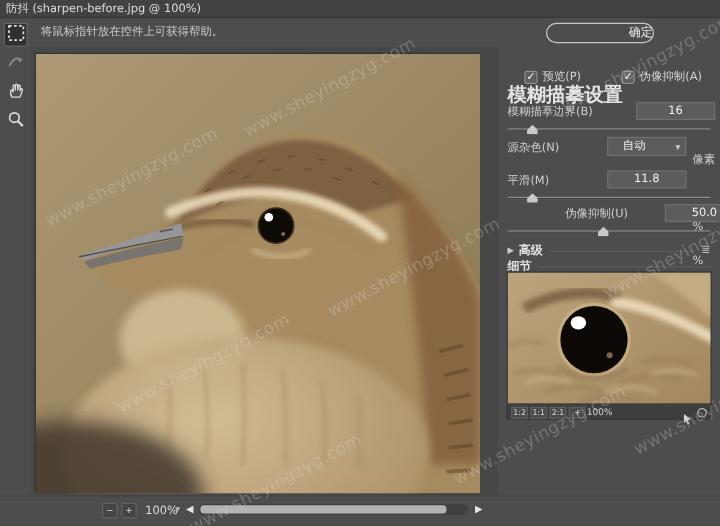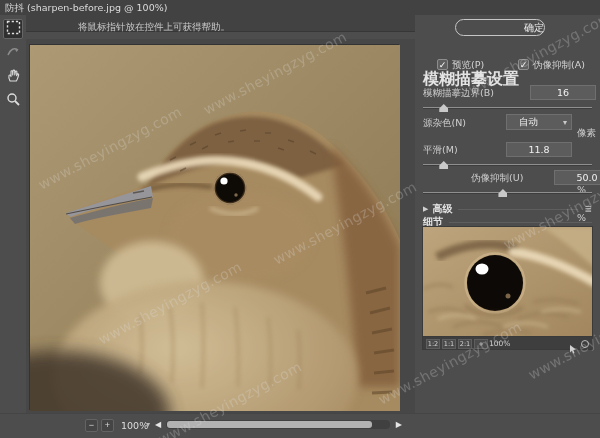--- a/index.html
+++ b/index.html
@@ -1,26 +1,26 @@
 <!DOCTYPE html>
 <html><head>
 <meta charset="utf-8">
 <style>
   * { margin:0; padding:0; box-sizing:border-box; }
   html,body { width:600px; height:438px; overflow:hidden; }
   body { font-family:"DejaVu Sans","Liberation Sans",sans-serif; background:#4d4d4d; position:relative; color:#d6d6d6; }
 
-  .titlebar { position:absolute; left:0; top:0; width:600px; height:32px; background:#424242; border-bottom:1px solid #373737; font-size:9.5px; color:#dcdcdc; line-height:15px; padding-left:5px; }
+  .titlebar { position:absolute; left:0; top:0; width:600px; height:15px; background:#424242; border-bottom:1px solid #373737; font-size:9.5px; color:#dcdcdc; line-height:15px; padding-left:5px; }
 
   .toolcol { position:absolute; left:0; top:15px; width:26px; height:423px; background:#4d4d4d; }
   .tool { width:20px; height:20px; margin:4px auto 2px auto; display:flex; align-items:center; justify-content:center; border-radius:2px; }
   .tool.selected { background:#2f2f2f; border:1px solid #666; }
   .tool.dimmed { opacity:0.45; }
 
-  .hintbar { position:absolute; left:26px; top:15px; width:389px; height:24px; font-size:9.5px; color:#c8c8c8; line-height:24px; padding-left:8px;margin-left:44px; }
+  .hintbar { position:absolute; left:26px; top:15px; width:389px; height:24px; font-size:9.5px; color:#c8c8c8; line-height:24px; padding-left:8px; }
 
   .canvas { position:absolute; left:26px; top:39px; width:389px; height:374px; background:#474747; }
   .preview-img { position:absolute; left:3px; top:5px; width:370px; height:366px; border:1px solid #333; }
   .preview-img svg { display:block; }
 
   .statusbar { position:absolute; left:0; top:413px; width:600px; height:25px; background:#4d4d4d; border-top:1px solid #454545; }
   .sq-btn { position:absolute; width:13px; height:13px; top:5px; background:#454545; border:1px solid #636363; border-radius:2px; color:#d9d9d9; font-size:9px; line-height:11px; text-align:center; }
   .zoom-text { position:absolute; left:121px; top:6px; font-size:9.5px; color:#dddddd; }
   .zoom-caret { position:absolute; left:146px; top:6px; font-size:8px; color:#bbbbbb; }
   .hscroll { position:absolute; left:155px; top:4px; width:247px; height:15px; }

